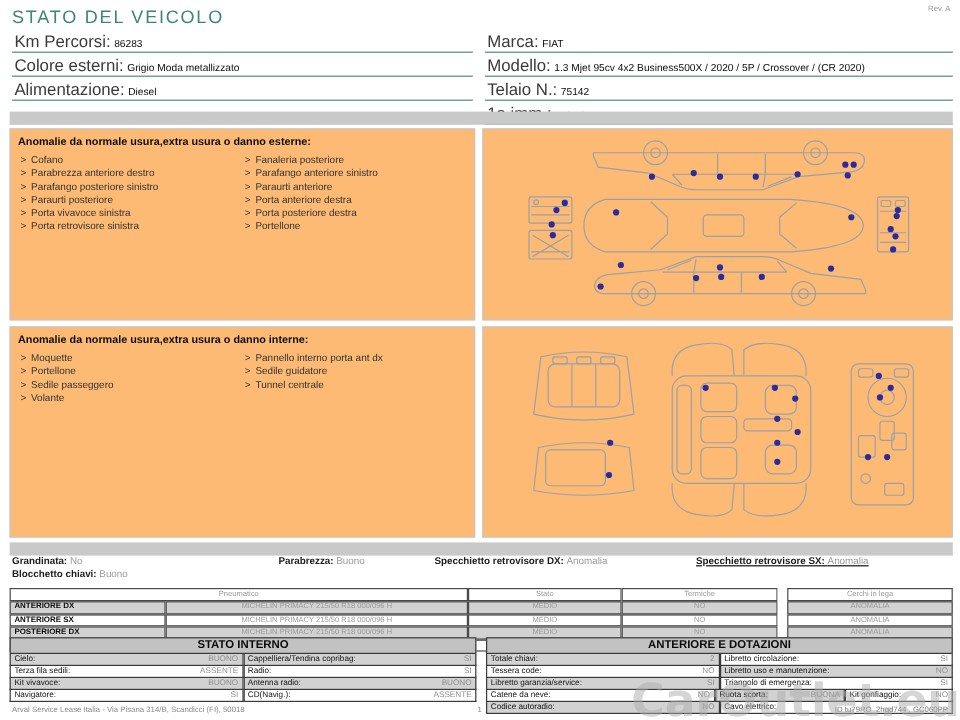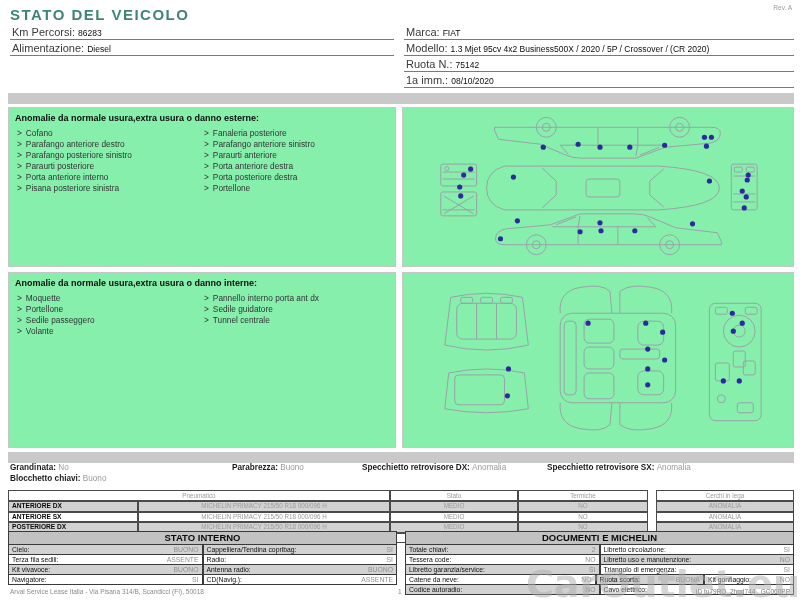--- a/index.html
+++ b/index.html
@@ -2,38 +2,38 @@
 <html><head>
 <meta charset="utf-8">
 <style>
   * { margin:0; padding:0; box-sizing:border-box; }
   html,body { background:#e8e8e8; }
   .page{
     width:800px;height:600px;position:relative;background:#fff;overflow:hidden;
     font-family:"Liberation Sans",sans-serif;color:#111;
   }
   
-  .title{position:absolute;left:10px;top:6px;font-size:15px;font-weight:bold;
+  .title{position:absolute;left:10px;top:6px;font-size:15px;font-weight:normal;
     color:#3f8577;letter-spacing:1.5px;}
   .rev{position:absolute;right:8px;top:4px;font-size:6.5px;color:#999;}
   .info-wrap{position:absolute;left:10px;top:24px;width:784px;display:flex;}
   .info-col{display:flex;flex-direction:column;}
   .info-col.left{width:384px;margin-right:10px;}
   .info-col.right{flex:1;}
   .info-row{display:flex;flex-wrap:wrap;align-items:baseline;border-bottom:1px solid #4f8d7d;
     padding:2px 0 1px 2px;min-height:12px;}
-  .lbl{font-size:11px;color:#3a3a3a;margin-right:3px;white-space:nowrap;}
+  .lbl{font-size:14px;color:#3a3a3a;margin-right:3px;white-space:nowrap;}
   .val{font-size:8.5px;font-weight:normal;color:#0c0c0c;}
   
   .band{position:absolute;left:8px;width:786px;height:11px;background:#c9c9c9;}
   #band1{top:93px;} #band2{top:452px;}
   
   .boxrow{position:absolute;left:8px;width:786px;display:flex;gap:6px;}
   #row-ext{top:107px;height:160px;} #row-int{top:272px;height:176px;}
-  .box{border:1px solid #c6c6c6;background:#86efac;}
+  .box{border:1px solid #c6c6c6;background:#fdba74;}
   .text-box{width:388px;padding:5px 6px;}
   .diagram-box{flex:1;}
   .box-header{font-weight:bold;font-size:9px;color:#0c0c0c;margin-bottom:5px;}
   .lists{display:flex;}
   .list-col{flex:1;}
   .li-row{font-size:8.3px;color:#333;line-height:11px;display:flex;}
   .arr{margin:0 4px 0 2px;color:#333;}
   svg{display:block;}
   .car,.art{stroke:#9aa1a8;stroke-width:1;fill:none;}
   .dot{fill:#2b2b9e;stroke:none;}
@@ -77,35 +77,39 @@
   <div class="title">STATO DEL VEICOLO</div>
   <div class="rev">Rev. A</div>
 
   <div class="info-wrap">
     <div class="info-col left" id="info-left">
         <div class="info-row">
           <span class="lbl">Km Percorsi:</span>
           <span class="val">86283</span>
         </div>
         <div class="info-row">
+          <span class="lbl">Colore esterni:</span>
+          <span class="val">Grigio Moda metallizzato</span>
+        </div>
+        <div class="info-row">
           <span class="lbl">Alimentazione:</span>
           <span class="val">Diesel</span>
         </div>
       </div>
     <div class="info-col right" id="info-right">
         <div class="info-row">
           <span class="lbl">Marca:</span>
           <span class="val">FIAT</span>
         </div>
         <div class="info-row">
           <span class="lbl">Modello:</span>
           <span class="val">1.3 Mjet 95cv 4x2 Business500X / 2020 / 5P / Crossover / (CR 2020)</span>
         </div>
         <div class="info-row">
-          <span class="lbl">Ruota N.:</span>
+          <span class="lbl">Telaio N.:</span>
           <span class="val">75142</span>
         </div>
         <div class="info-row">
           <span class="lbl">1a imm.:</span>
           <span class="val">08/10/2020</span>
         </div>
       </div>
   </div>
 
   <div class="band" id="band1"></div>
@@ -114,37 +118,37 @@
     <div class="box text-box">
       <div class="box-header">Anomalie da normale usura,extra usura o danno esterne:</div>
       <div class="lists">
         <div class="list-col" id="ext-list-l">
             <div class="li-row">
               <span class="arr">&gt;</span>
               <span>Cofano</span>
             </div>
             <div class="li-row">
               <span class="arr">&gt;</span>
-              <span>Parafango anteriore destro</span>
+              <span>Parabrezza anteriore destro</span>
             </div>
             <div class="li-row">
               <span class="arr">&gt;</span>
               <span>Parafango posteriore sinistro</span>
             </div>
             <div class="li-row">
               <span class="arr">&gt;</span>
               <span>Paraurti posteriore</span>
             </div>
             <div class="li-row">
               <span class="arr">&gt;</span>
-              <span>Porta anteriore interno</span>
-            </div>
-            <div class="li-row">
-              <span class="arr">&gt;</span>
-              <span>Pisana posteriore sinistra</span>
+              <span>Porta vivavoce sinistra</span>
+            </div>
+            <div class="li-row">
+              <span class="arr">&gt;</span>
+              <span>Porta retrovisore sinistra</span>
             </div>
           </div>
         <div class="list-col" id="ext-list-r">
             <div class="li-row">
               <span class="arr">&gt;</span>
               <span>Fanaleria posteriore</span>
             </div>
             <div class="li-row">
               <span class="arr">&gt;</span>
               <span>Parafango anteriore sinistro</span>
@@ -334,21 +338,21 @@
       </svg>
     </div>
   </div>
 
   <div class="band" id="band2"></div>
 
   <div class="cond" id="cond-line">
       <span class="cond-pair" style="left: 2px; top: 0px;"><span class="cond-lbl">Grandinata: </span><span class="cond-val">No</span></span>
       <span class="cond-pair" style="left: 224px; top: 0px; text-align: right;"><span class="cond-lbl">Parabrezza: </span><span class="cond-val">Buono</span></span>
       <span class="cond-pair" style="left: 354px; top: 0px;"><span class="cond-lbl">Specchietto retrovisore DX: </span><span class="cond-val">Anomalia</span></span>
-      <span class="cond-pair" style="left: 539px; top: 0px;"><span class="cond-lbl">Specchietto retrovisore SX: </span><span class="cond-val">Anomalia</span></span>
+      <span class="cond-pair" style="left: 572px; top: 0px; text-decoration: underline;"><span class="cond-lbl">Specchietto retrovisore SX: </span><span class="cond-val">Anomalia</span></span>
       <span class="cond-pair" style="left: 2px; top: 11px;"><span class="cond-lbl">Blocchetto chiavi: </span><span class="cond-val">Buono</span></span>
     </div>
 
   <div class="tyre-grid" id="tyre-table">
       <div class="th" style="grid-column: 1 / span 2;">Pneumatico</div>
       <div class="th">Stato</div>
       <div class="th">Termiche</div>
       <div class="gapc"></div>
       <div class="th">Cerchi in lega</div>
       <div class="td pos shade">ANTERIORE DX</div>
@@ -415,21 +419,21 @@
             <span class="kv-label">Navigatore:</span>
             <span class="kv-value">SI</span>
           </div>
           <div class="kv-cell" style="flex: 1 1 0%;">
             <span class="kv-label">CD(Navig.):</span>
             <span class="kv-value">ASSENTE</span>
           </div>
         </div>
       </div>
     <div class="kv-table" id="tbl-doc">
-        <div class="tbl-title">DOCUMENTI E MICHELIN</div>
+        <div class="tbl-title">ANTERIORE E DOTAZIONI</div>
         <div class="kv-row">
           <div class="kv-cell shade" style="flex: 1 1 0%;">
             <span class="kv-label">Totale chiavi:</span>
             <span class="kv-value">2</span>
           </div>
           <div class="kv-cell" style="flex: 1 1 0%;">
             <span class="kv-label">Libretto circolazione:</span>
             <span class="kv-value">SI</span>
           </div>
         </div>

